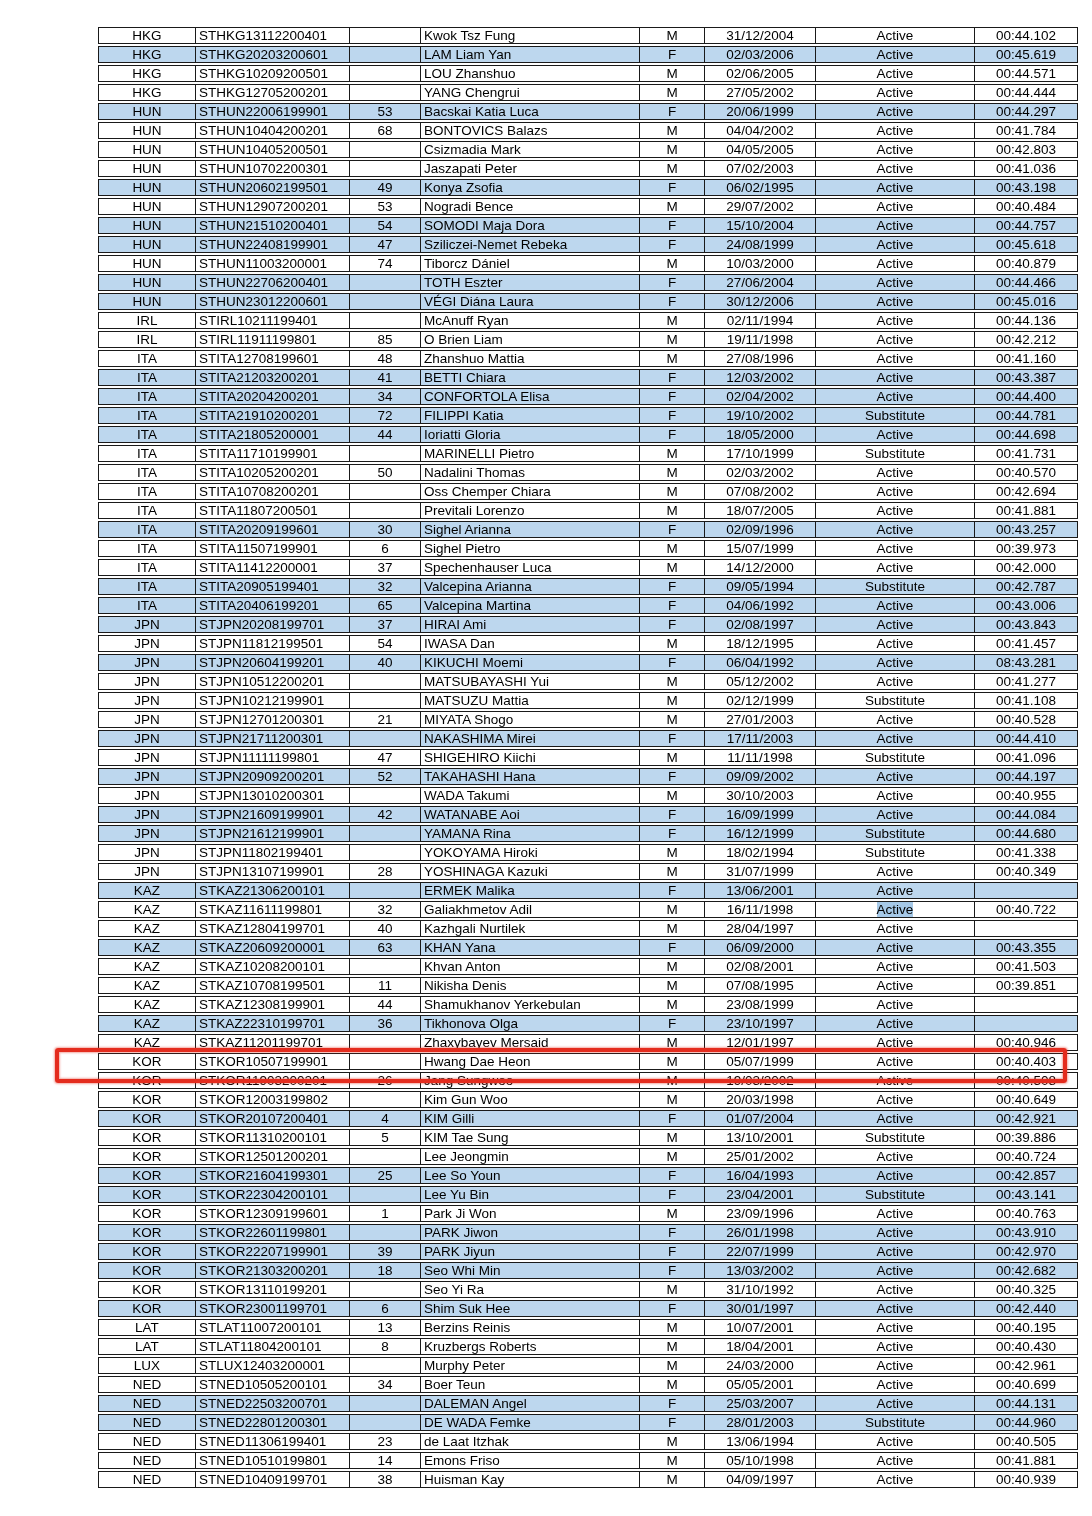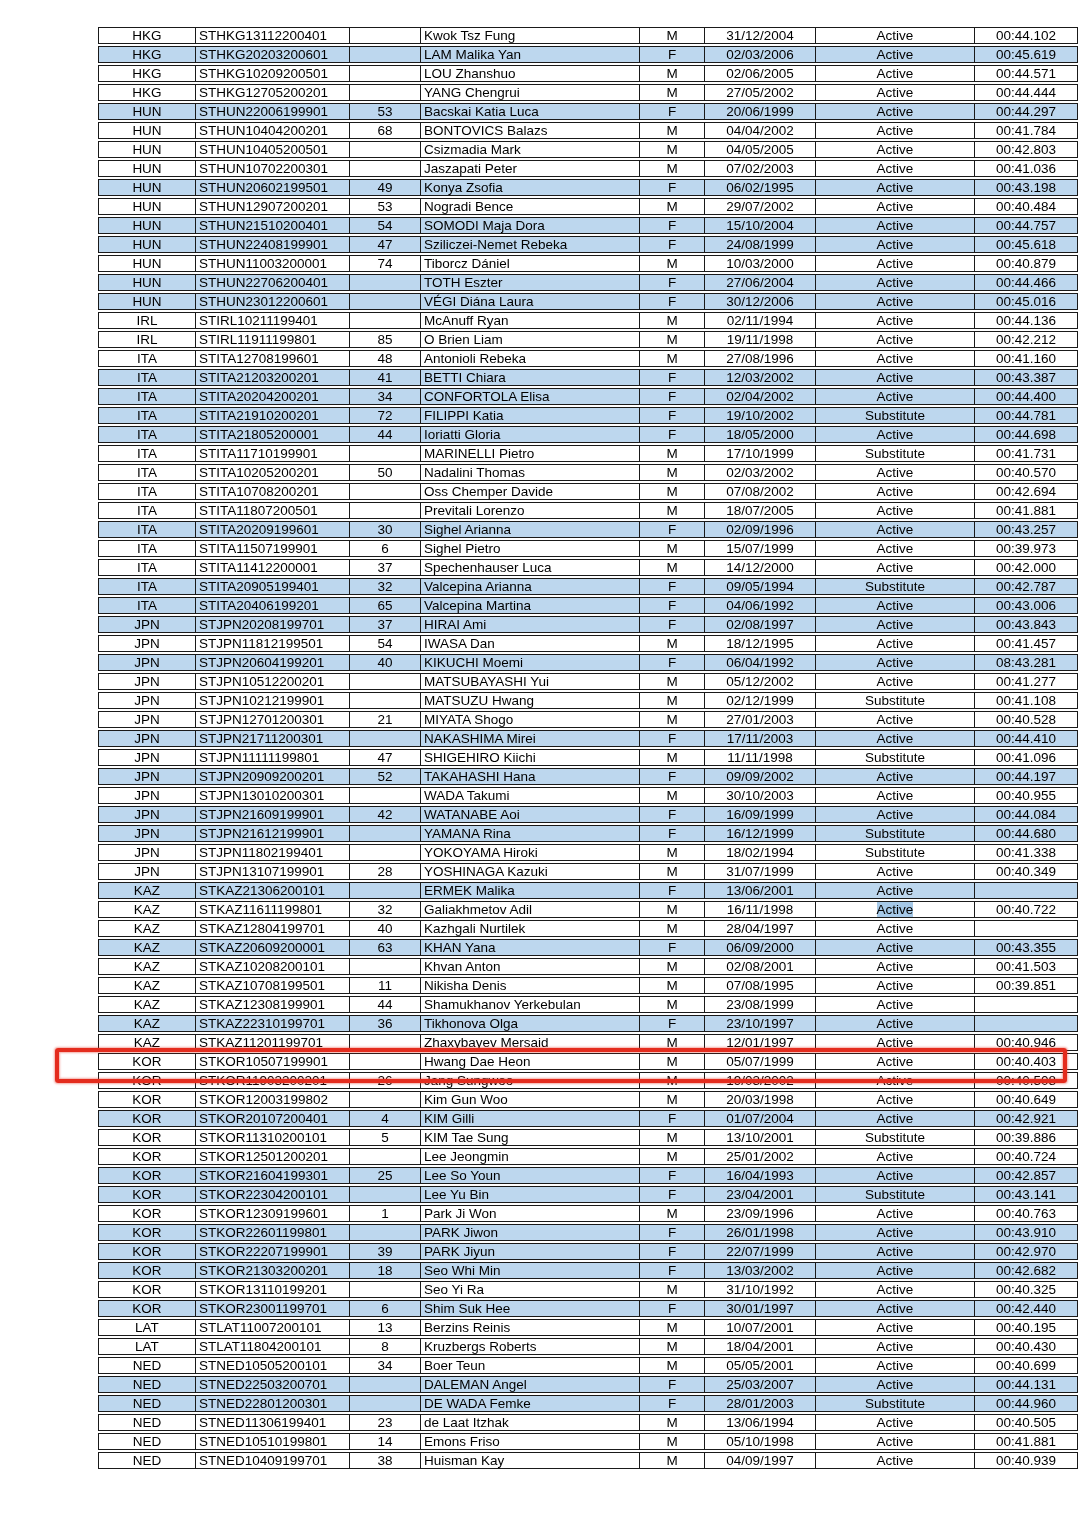--- a/index.html
+++ b/index.html
@@ -75,21 +75,21 @@
     <td class="c-gender">M</td>
     <td class="c-birthdate">31/12/2004</td>
     <td class="c-status">Active</td>
     <td class="c-time">00:44.102</td>
   </tr>
 
   <tr class="female">
     <td class="c-country">HKG</td>
     <td class="c-code">STHKG20203200601</td>
     <td class="c-bib"></td>
-    <td class="c-name">LAM Malika Yan</td>
+    <td class="c-name">LAM Liam Yan</td>
     <td class="c-gender">F</td>
     <td class="c-birthdate">02/03/2006</td>
     <td class="c-status">Active</td>
     <td class="c-time">00:45.619</td>
   </tr>
 
   <tr>
     <td class="c-country">HKG</td>
     <td class="c-code">STHKG10209200501</td>
     <td class="c-bib"></td>
@@ -251,21 +251,21 @@
     <td class="c-gender">M</td>
     <td class="c-birthdate">19/11/1998</td>
     <td class="c-status">Active</td>
     <td class="c-time">00:42.212</td>
   </tr>
 
   <tr>
     <td class="c-country">ITA</td>
     <td class="c-code">STITA12708199601</td>
     <td class="c-bib">48</td>
-    <td class="c-name">Antonioli Rebeka</td>
+    <td class="c-name">Zhanshuo Mattia</td>
     <td class="c-gender">M</td>
     <td class="c-birthdate">27/08/1996</td>
     <td class="c-status">Active</td>
     <td class="c-time">00:41.160</td>
   </tr>
 
   <tr class="female">
     <td class="c-country">ITA</td>
     <td class="c-code">STITA21203200201</td>
     <td class="c-bib">41</td>
@@ -328,21 +328,21 @@
     <td class="c-gender">M</td>
     <td class="c-birthdate">02/03/2002</td>
     <td class="c-status">Active</td>
     <td class="c-time">00:40.570</td>
   </tr>
 
   <tr>
     <td class="c-country">ITA</td>
     <td class="c-code">STITA10708200201</td>
     <td class="c-bib"></td>
-    <td class="c-name">Oss Chemper Davide</td>
+    <td class="c-name">Oss Chemper Chiara</td>
     <td class="c-gender">M</td>
     <td class="c-birthdate">07/08/2002</td>
     <td class="c-status">Active</td>
     <td class="c-time">00:42.694</td>
   </tr>
 
   <tr>
     <td class="c-country">ITA</td>
     <td class="c-code">STITA11807200501</td>
     <td class="c-bib"></td>
@@ -449,21 +449,21 @@
     <td class="c-gender">M</td>
     <td class="c-birthdate">05/12/2002</td>
     <td class="c-status">Active</td>
     <td class="c-time">00:41.277</td>
   </tr>
 
   <tr>
     <td class="c-country">JPN</td>
     <td class="c-code">STJPN10212199901</td>
     <td class="c-bib"></td>
-    <td class="c-name">MATSUZU Hwang</td>
+    <td class="c-name">MATSUZU Mattia</td>
     <td class="c-gender">M</td>
     <td class="c-birthdate">02/12/1999</td>
     <td class="c-status">Substitute</td>
     <td class="c-time">00:41.108</td>
   </tr>
 
   <tr>
     <td class="c-country">JPN</td>
     <td class="c-code">STJPN12701200301</td>
     <td class="c-bib">21</td>
@@ -830,20 +830,30 @@
     <td class="c-country">LAT</td>
     <td class="c-code">STLAT11804200101</td>
     <td class="c-bib">8</td>
     <td class="c-name">Kruzbergs Roberts</td>
     <td class="c-gender">M</td>
     <td class="c-birthdate">18/04/2001</td>
     <td class="c-status">Active</td>
     <td class="c-time">00:40.430</td>
   </tr>
 
+  <tr>
+    <td class="c-country">LUX</td>
+    <td class="c-code">STLUX12403200001</td>
+    <td class="c-bib"></td>
+    <td class="c-name">Murphy Peter</td>
+    <td class="c-gender">M</td>
+    <td class="c-birthdate">24/03/2000</td>
+    <td class="c-status">Active</td>
+    <td class="c-time">00:42.961</td>
+  </tr>
 
   <tr>
     <td class="c-country">NED</td>
     <td class="c-code">STNED10505200101</td>
     <td class="c-bib">34</td>
     <td class="c-name">Boer Teun</td>
     <td class="c-gender">M</td>
     <td class="c-birthdate">05/05/2001</td>
     <td class="c-status">Active</td>
     <td class="c-time">00:40.699</td>

